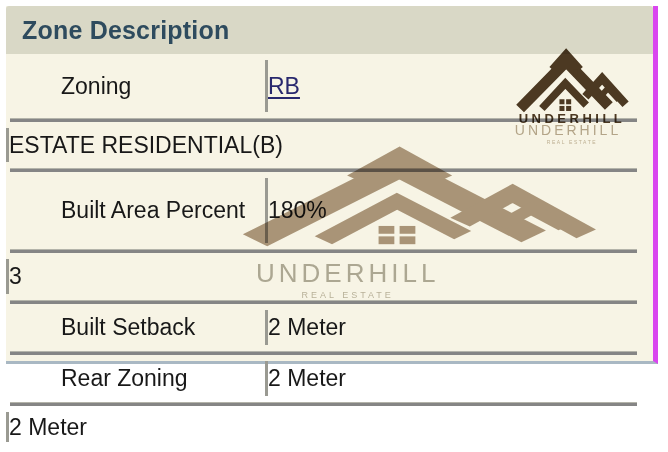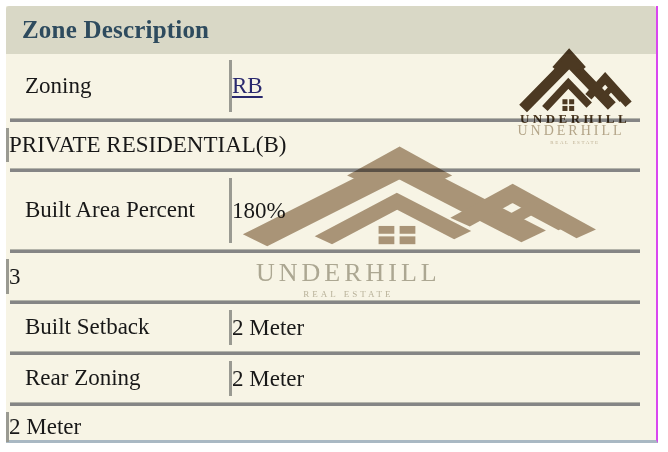--- a/index.html
+++ b/index.html
@@ -6,29 +6,29 @@
     --header-bg:#d9d8c6; --title:#2e4b5e; --body-bg:#f7f4e5; --text:#181818;
     --link:#29286e; --separator:#858585; --separator-light:#b4b4aa;
     --divider:#9a9a92; --logo-dark:#4e3b25; --watermark-taupe:#a8937b;
     --watermark-gray:#b2afa3; --watermark-faded:#b9ac97; --bottom-line:#a9b8c3;
     --page-bg:#ffffff;
   }
   *{margin:0;padding:0;box-sizing:border-box;}
   html,body{background:#e9e9e9;}
   body{font-family:"Liberation Sans", sans-serif;}
   .stage{position:relative;width:668px;height:452px;background:var(--page-bg);overflow:hidden;}
-  .card{position:absolute;left:6px;top:6px;width:652px;height:437px;background:var(--body-bg);
-        border-bottom:3px solid var(--bottom-line);border-right:2px solid #d946ef;font-family:Liberation Serif, serif;}
+  .card{position:absolute;left:6px;top:6px;width:652px;height:358px;background:var(--body-bg);
+        border-bottom:3px solid var(--bottom-line);border-right:5px solid #d946ef;}
   
   .hdr{height:48px;background:var(--header-bg);display:flex;align-items:center;border-radius:3px 3px 0 0;}
   .hdr h1{font-size:25px;font-weight:700;color:var(--title);padding-left:16px;letter-spacing:0.2px;}
   
   .row{display:flex;align-items:center;}
   .cell{font-size:23px;color:var(--text);}
-  .cell.label{width:223px;padding-left:19px;line-height:1.32;}
+  .cell.label{width:223px;padding-left:19px;line-height:1.32;margin-left:36px;}
   .vdiv{width:3px;background:var(--divider);align-self:stretch;margin:6px 0;flex:0 0 auto;}
   .cell.value{padding-left:0;flex:1;}
   .cell.value a{color:var(--link);text-decoration:underline;text-decoration-thickness:2px;text-underline-offset:3px;}
   .sep{height:4px;margin:0 16px 0 4px;background:linear-gradient(var(--separator-light) 35%, var(--separator) 35%);}
   
   .wm{position:absolute;pointer-events:none;mix-blend-mode:multiply;}
   .wm-tr{top:38px;right:14px;width:134px;text-align:center;color:var(--logo-dark);}
   .wm-tr .roofs{width:118px;height:72px;display:block;margin:0 auto;}
   .wm-tr .brand{display:block;font-size:13px;font-weight:700;letter-spacing:3.5px;margin-top:-5px;white-space:nowrap;}
   .wm-tr .brand-faded{display:block;font-size:14px;font-weight:400;letter-spacing:3px;color:var(--watermark-faded);
@@ -72,21 +72,21 @@
 
     <div class="row" style="height:64px">
       <div class="cell label">Zoning</div>
       <div class="vdiv"></div>
       <div class="cell value"><a href="#">RB</a></div>
     </div>
     <div class="sep"></div>
 
     <div class="row" style="height:46px">
       <div class="vdiv"></div>
-      <div class="cell value">PRIVATE RESIDENTIAL(B)</div>
+      <div class="cell value">ESTATE RESIDENTIAL(B)</div>
     </div>
     <div class="sep"></div>
 
     <div class="row" style="height:77px">
       <div class="cell label">Built Area Percent</div>
       <div class="vdiv"></div>
       <div class="cell value">180%</div>
     </div>
     <div class="sep"></div>
 

